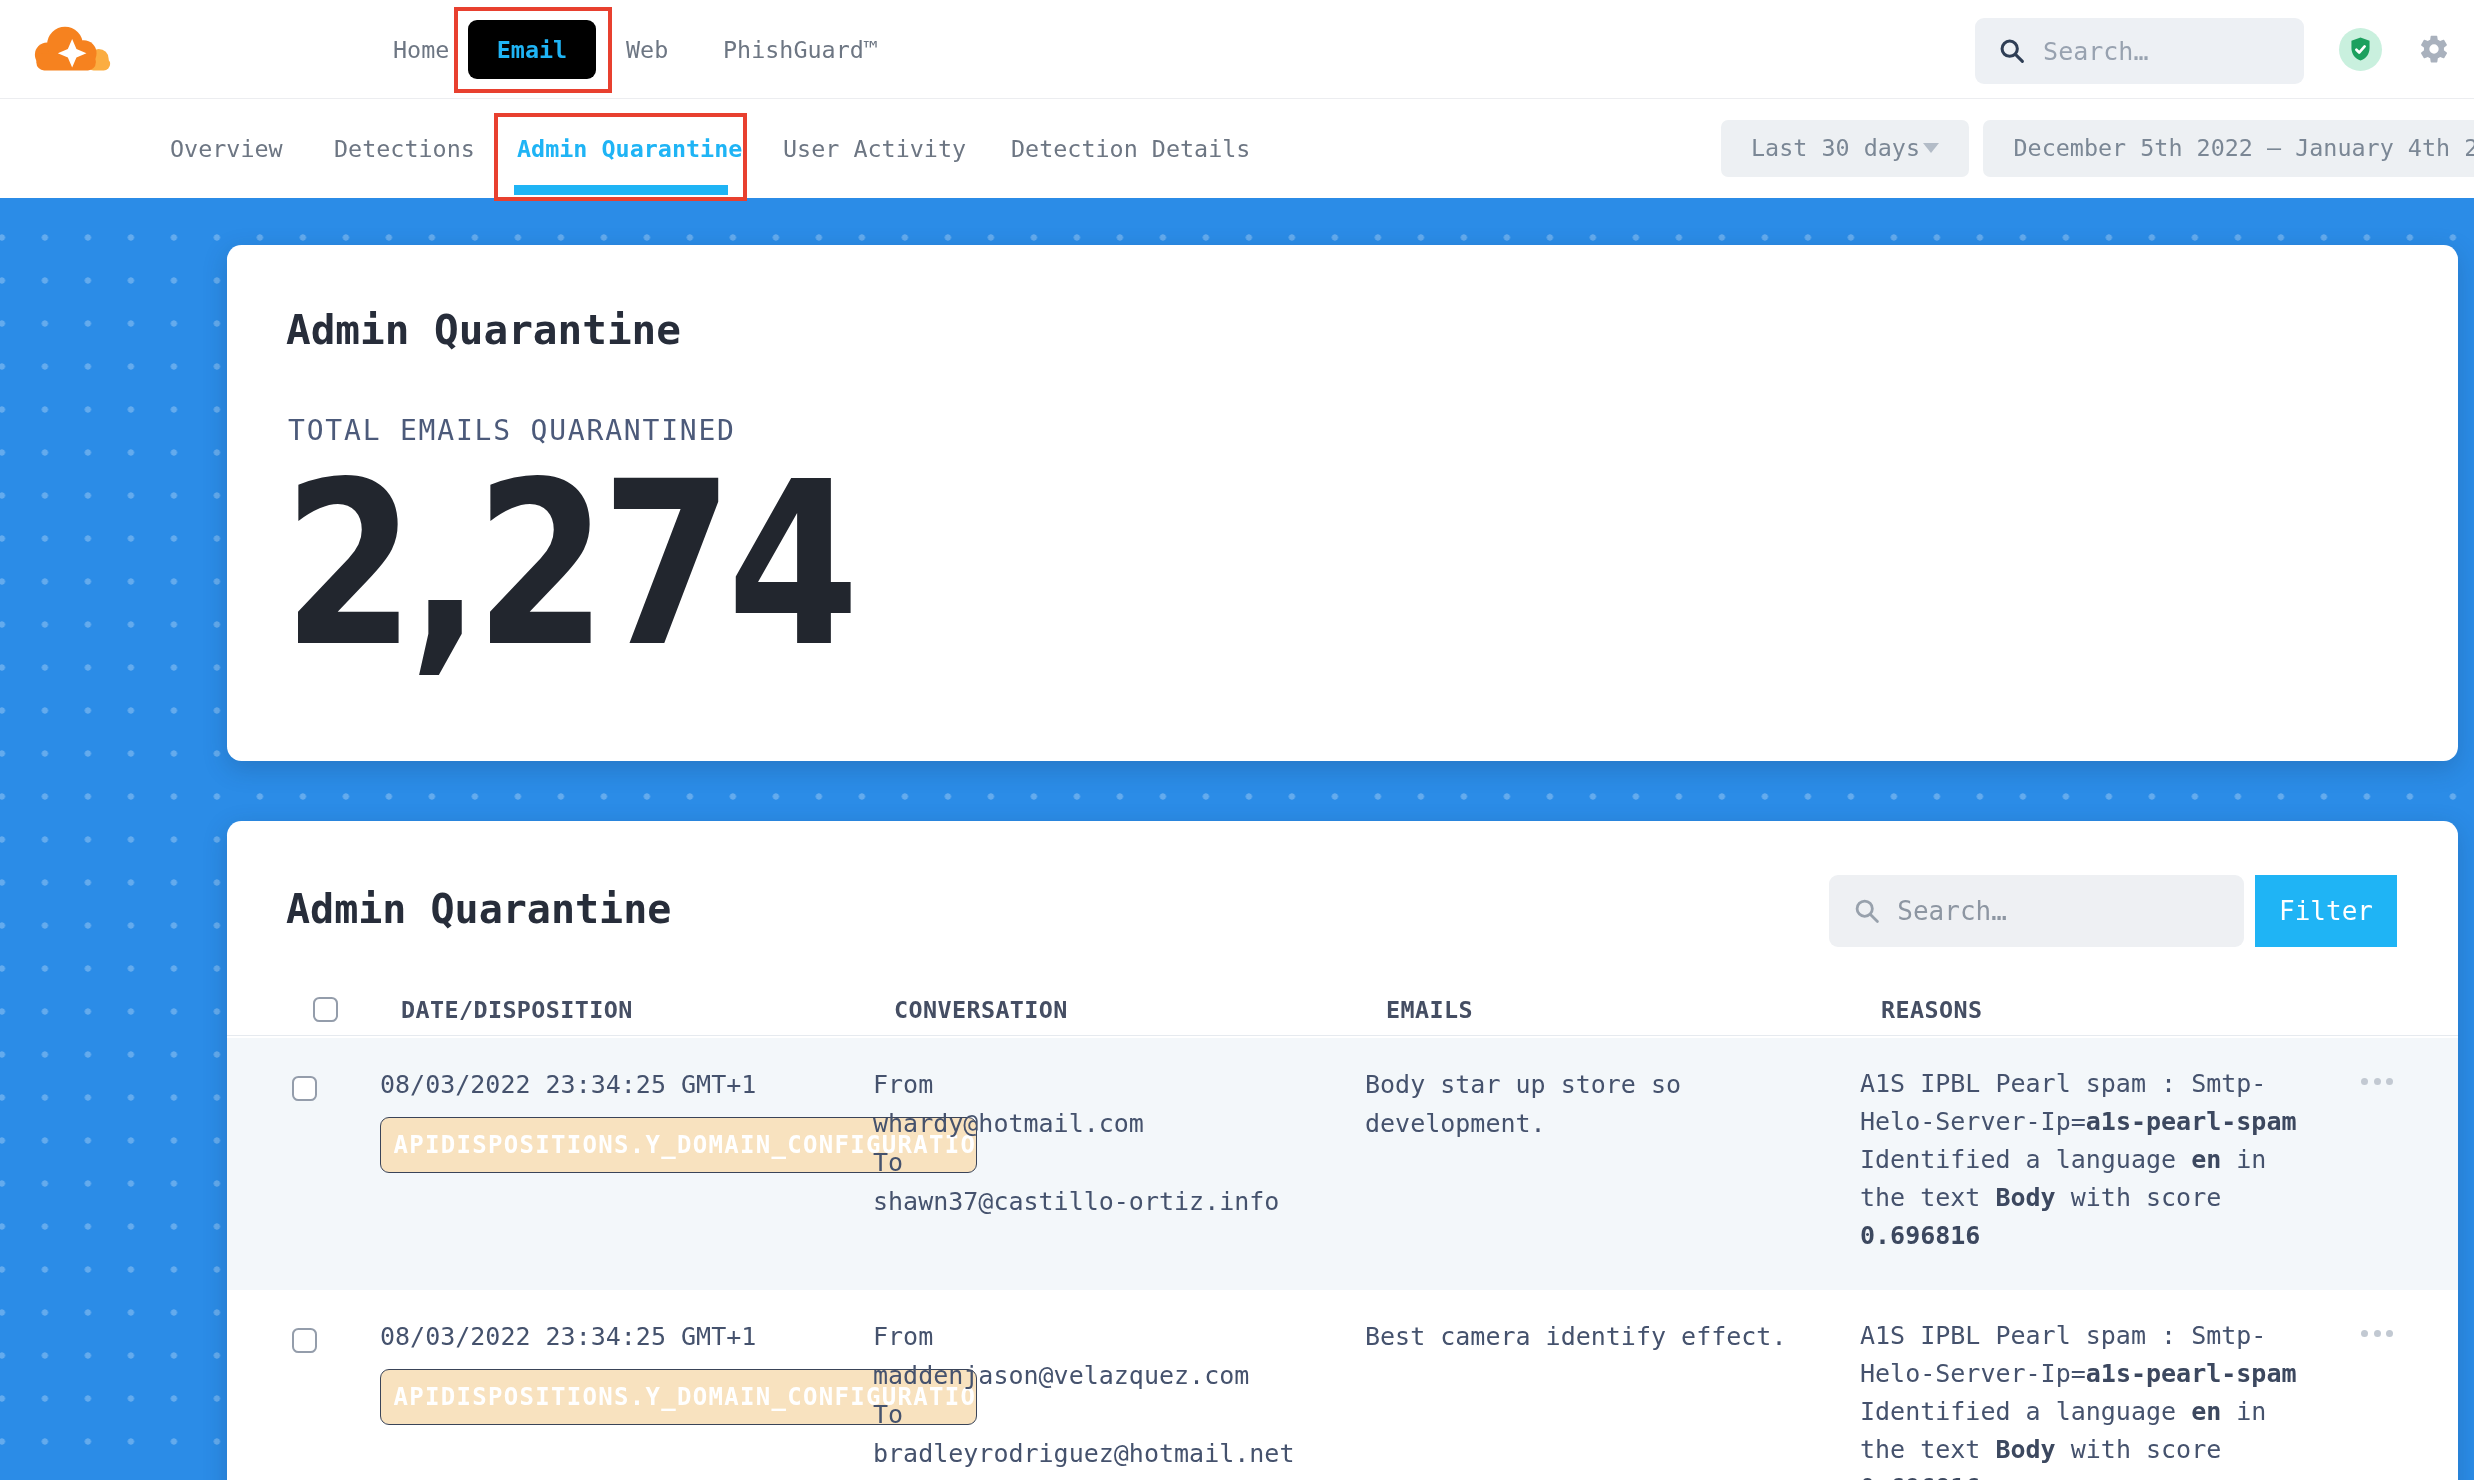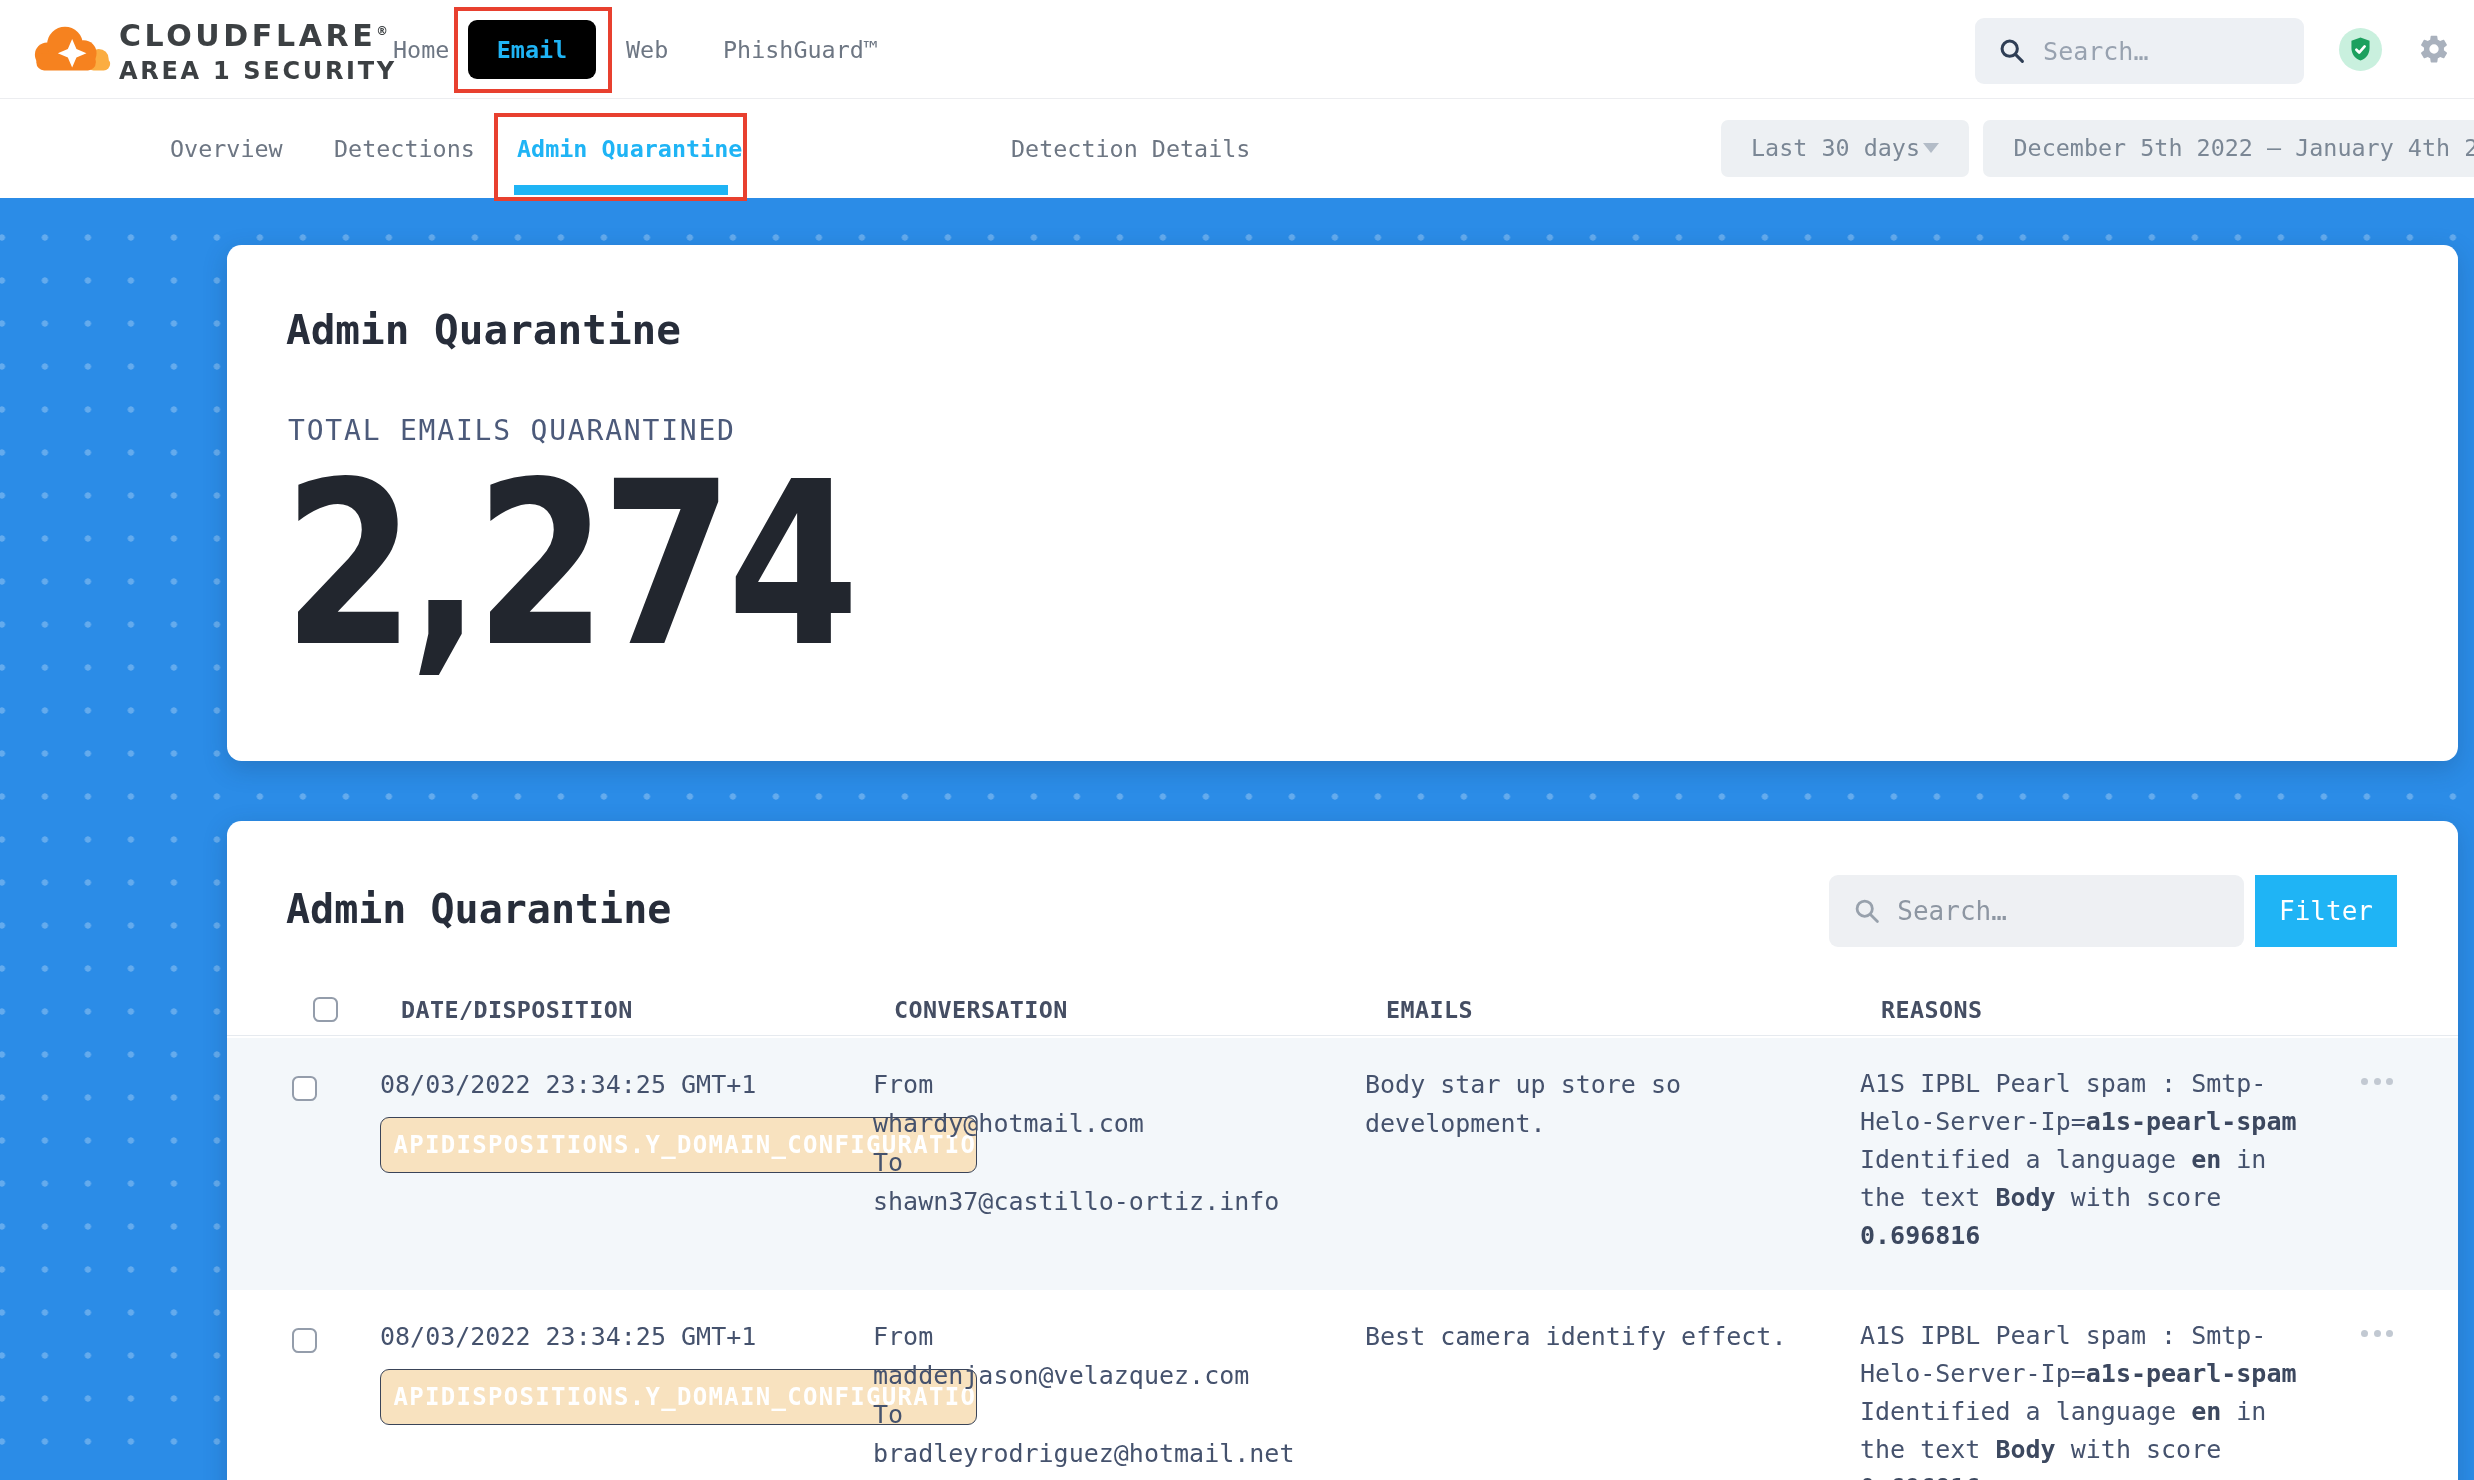--- a/index.html
+++ b/index.html
@@ -118,24 +118,20 @@
       </g>
       <rect x="86" y="28" width="7" height="50" fill="#fff" transform="rotate(16 89 53)"></rect>
       <g fill="#f6821f">
         <circle cx="28" cy="50" r="17"></circle>
         <circle cx="53" cy="36" r="25"></circle>
         <circle cx="79" cy="48" r="18"></circle>
         <rect x="13" y="48" width="83" height="24" rx="11"></rect>
       </g>
       <path fill="#fff" d="M63 28 l6 14 14 6 -14 6 -6 14 -6 -14 -14 -6 14 -6 z"></path>
     </svg>
-    <div class="brand-text">
-      <div class="brand-name"><span>CLOUDFLARE</span><sup>®</sup></div>
-      <div class="brand-sub">AREA 1 SECURITY</div>
-    </div>
 
     <div class="nav-item nav-home">Home</div>
     <div class="red-box-email"></div>
     <div class="email-pill">Email</div>
     <div class="nav-item nav-web">Web</div>
     <div class="nav-item nav-pg">PhishGuard™</div>
 
     <div class="top-search">
       <svg width="30.5" height="30.5" viewBox="0 0 24 24">
         <circle cx="10" cy="10" r="6" fill="none" stroke="#2f3e55" stroke-width="2.4"></circle>
@@ -152,20 +148,21 @@
     </div>
     <svg class="gear" viewBox="0 0 24 24">
       <path fill="#a9b1bd" d="M19.4 13c.04-.32.1-.65.1-1s-.06-.68-.1-1l2.1-1.65c.2-.15.25-.42.12-.64l-2-3.46c-.12-.22-.39-.3-.61-.22l-2.5 1a7.3 7.3 0 0 0-1.7-1l-.38-2.65A.49.49 0 0 0 14 2h-4c-.25 0-.46.18-.5.42L9.13 5.07c-.6.26-1.17.59-1.7 1l-2.5-1a.5.5 0 0 0-.6.22l-2 3.46c-.13.22-.08.49.12.64L4.55 11c-.04.32-.1.65-.1 1s.06.68.1 1l-2.1 1.65c-.2.15-.25.42-.12.64l2 3.46c.12.22.39.3.61.22l2.5-1c.53.41 1.1.74 1.7 1l.37 2.65c.04.24.25.42.5.42h4c.25 0 .46-.18.5-.42l.37-2.65c.6-.26 1.17-.59 1.7-1l2.5 1c.22.08.49 0 .61-.22l2-3.46a.5.5 0 0 0-.12-.64L19.4 13zM12 15.5A3.5 3.5 0 1 1 12 8.5a3.5 3.5 0 0 1 0 7z"></path>
     </svg>
   </header>
 
   <nav class="subnav">
     <div class="sub-item si-0">Overview</div>
     <div class="sub-item si-1">Detections</div>
     <div class="sub-item si-2">Admin Quarantine</div>
+    <div class="sub-item si-3">User Activity</div>
     <div class="sub-item si-4">Detection Details</div>
     <div class="sub-underline"></div>
     <div class="red-box-admin"></div>
 
     <div class="range-btn">
       <span>Last 30 days</span>
       <span class="caret-down"></span>
     </div>
     <div class="date-field">December 5th 2022 — January 4th 2023</div>
   </nav>

